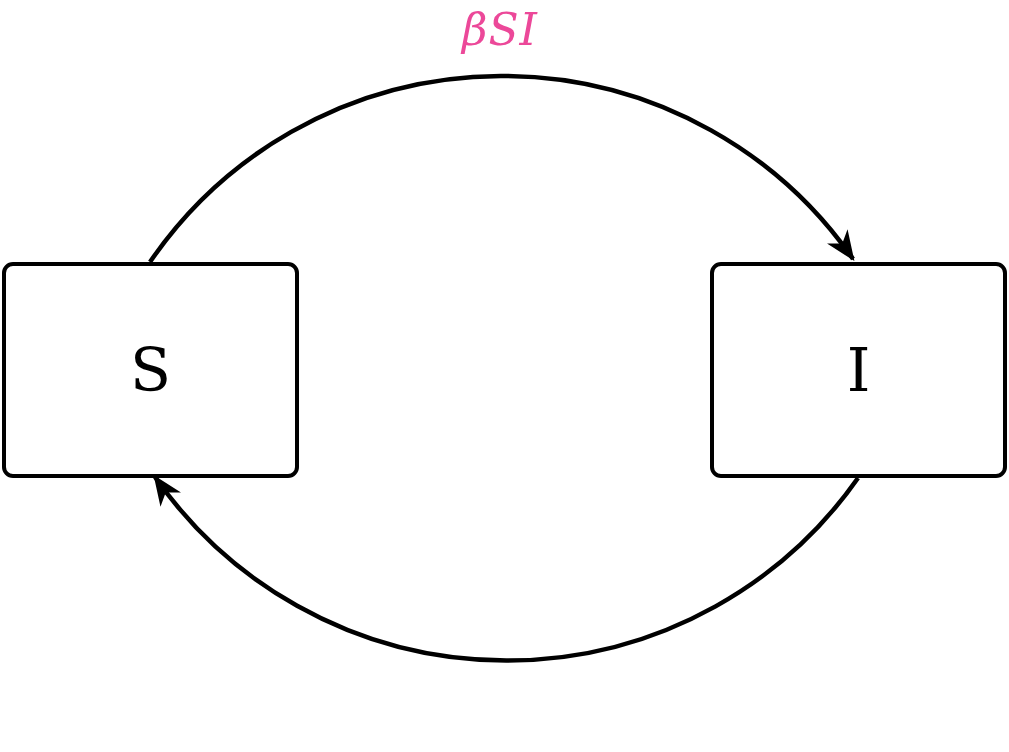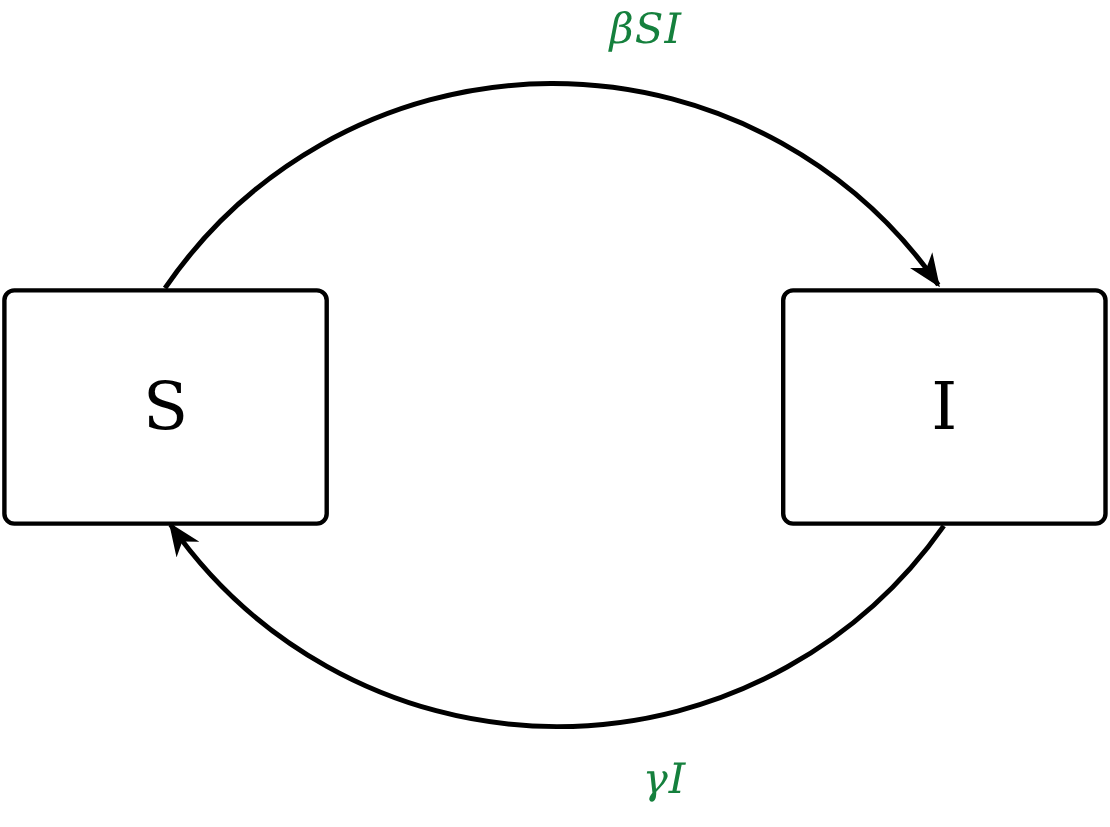--- a/index.html
+++ b/index.html
@@ -46,25 +46,25 @@
   }
   .node-label {
     font-size: 60px;
     line-height: 1;
     color: #000000;
     font-style: normal;
   }
   .edge-label {
     position: absolute;
     width: 240px;
-    text-align: right;
+    text-align: center;
     font-style: italic;
-    font-size: 38px;
+    font-size: 44px;
     line-height: 1.2;
-    color: #15803d;
+    color: #ec4899;
     letter-spacing: 1px;
   }
   .edge-label-top {
     left: 380px;
     top: 4px;
   }
   .edge-label-bottom {
     left: 384px;
     top: 686px;
   }
@@ -89,15 +89,14 @@
   <div class="node node-s">
     <span class="node-label">S</span>
   </div>
 
   <div class="node node-i">
     <span class="node-label">I</span>
   </div>
 
   <div class="edge-label edge-label-top">βSI</div>
 
-  <div class="edge-label edge-label-bottom">γI</div>
 
 </div>
 
 </body></html>

